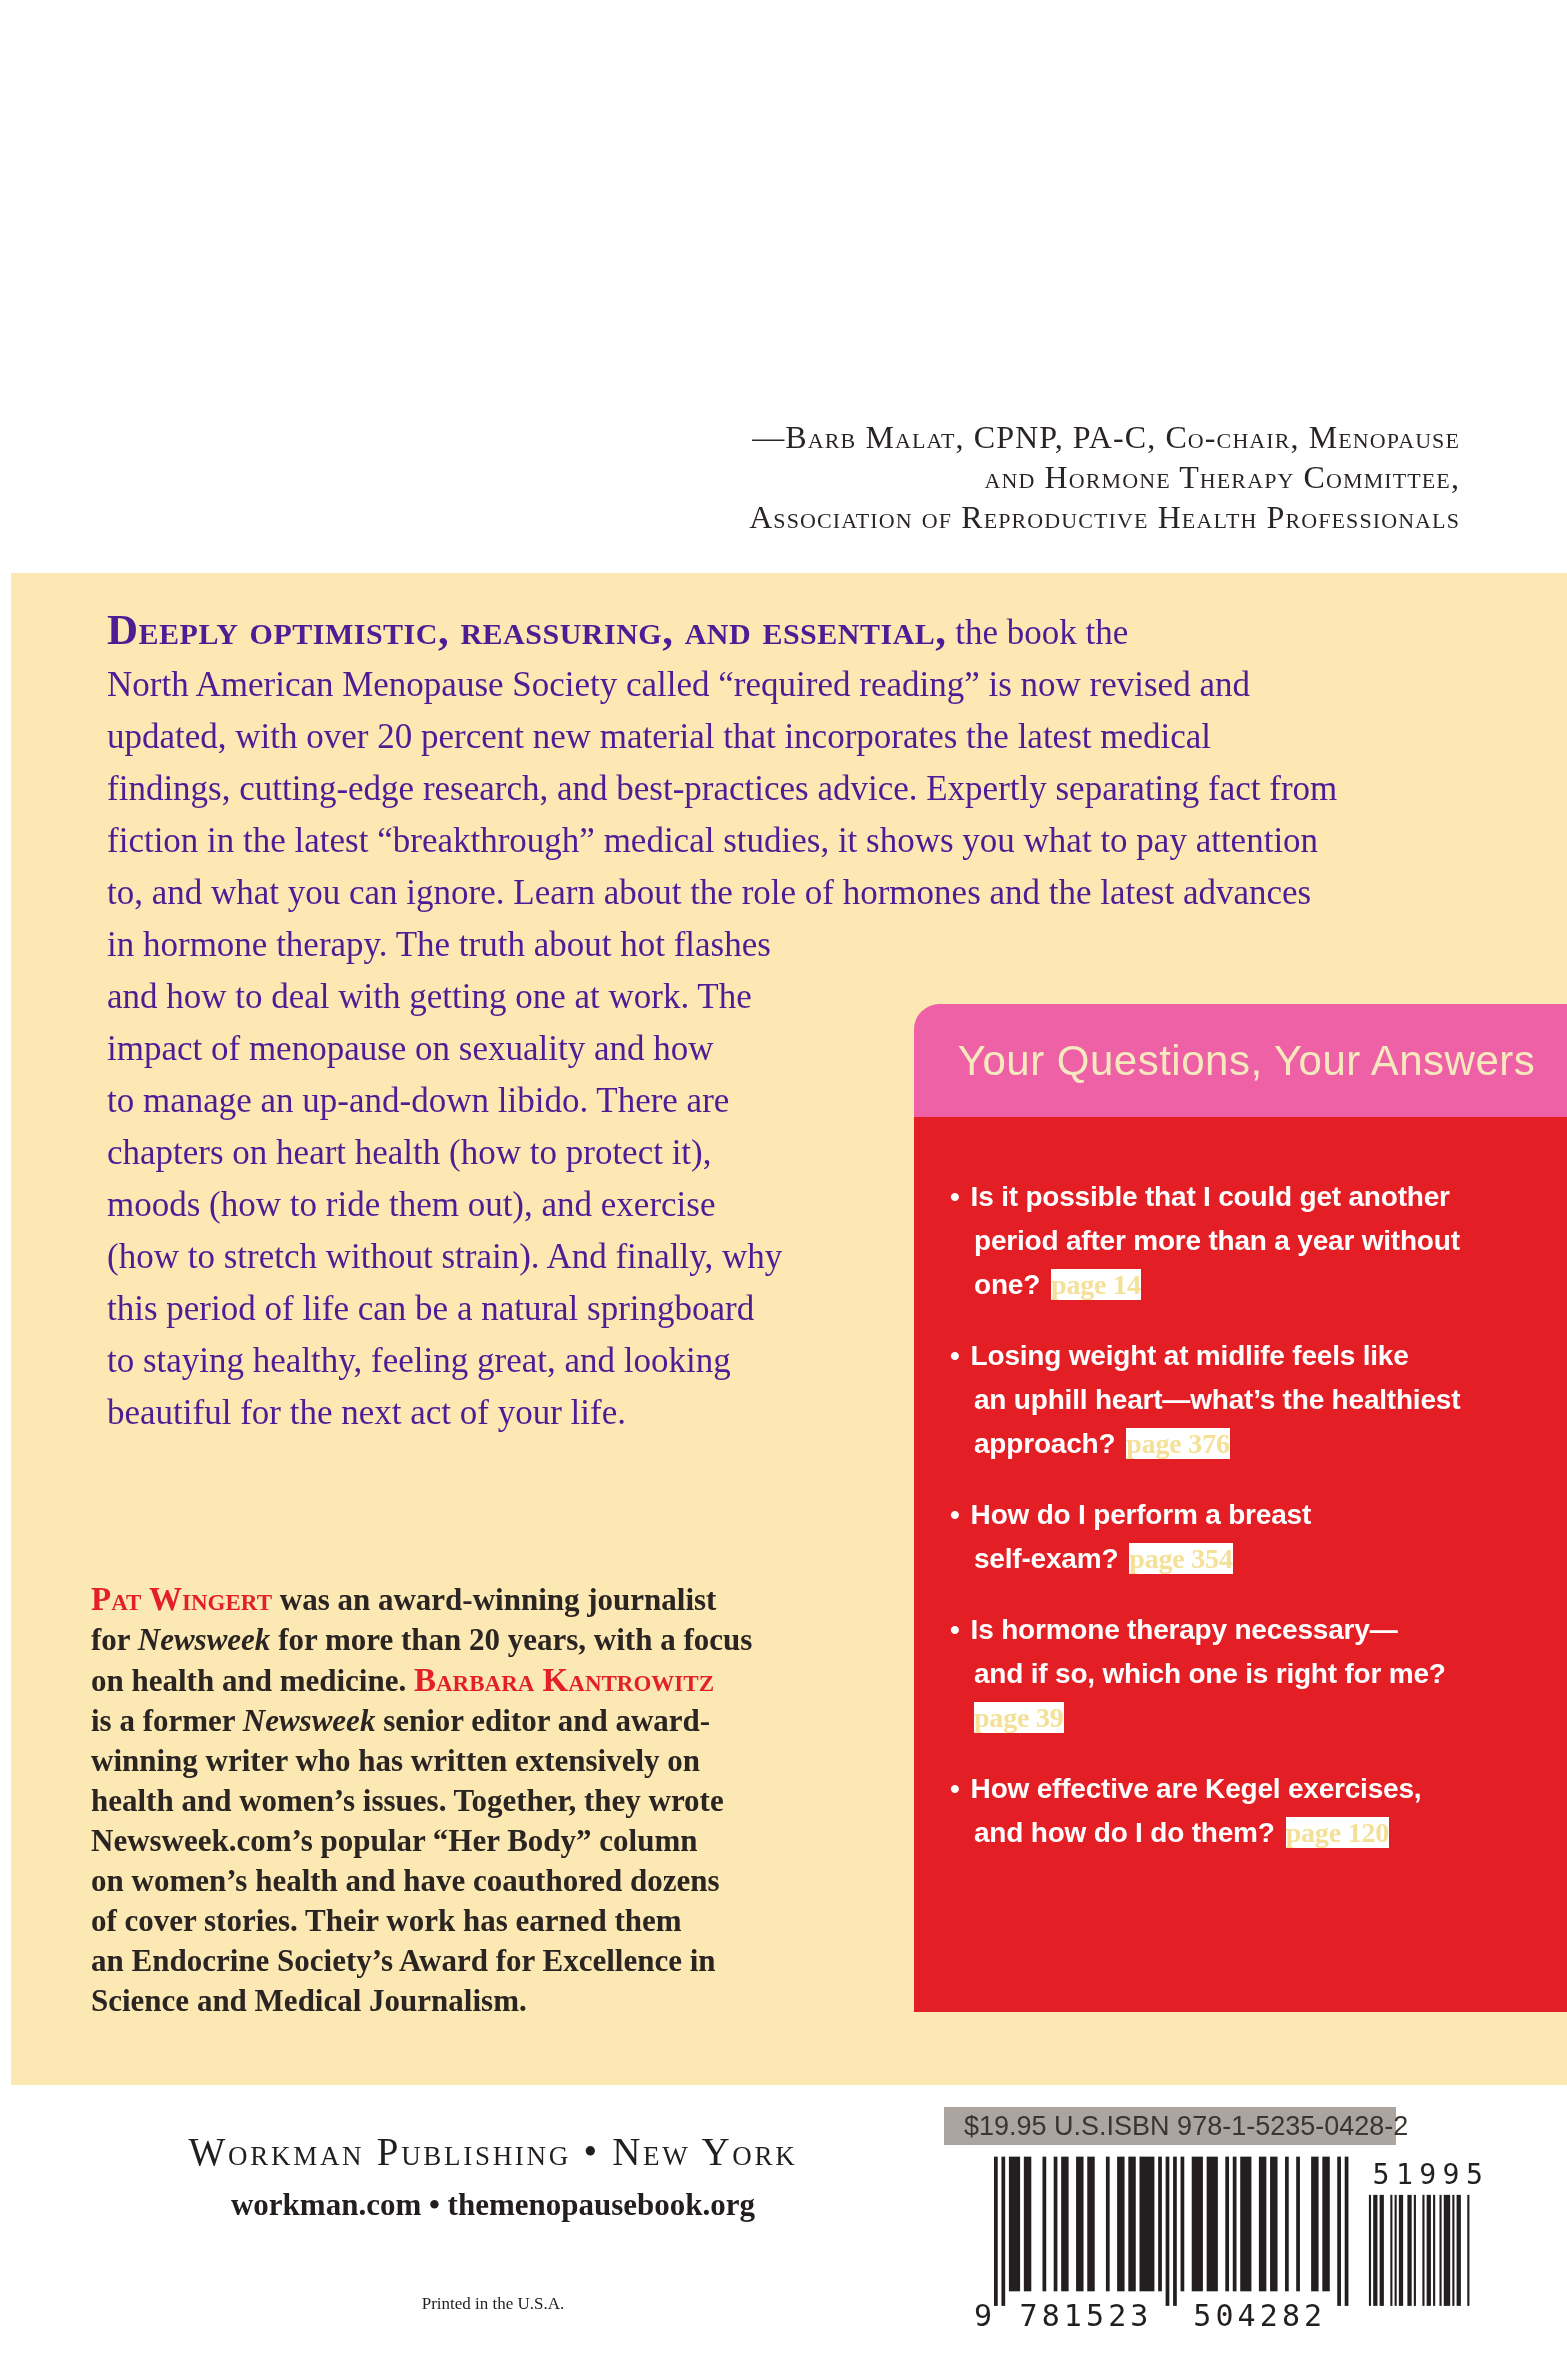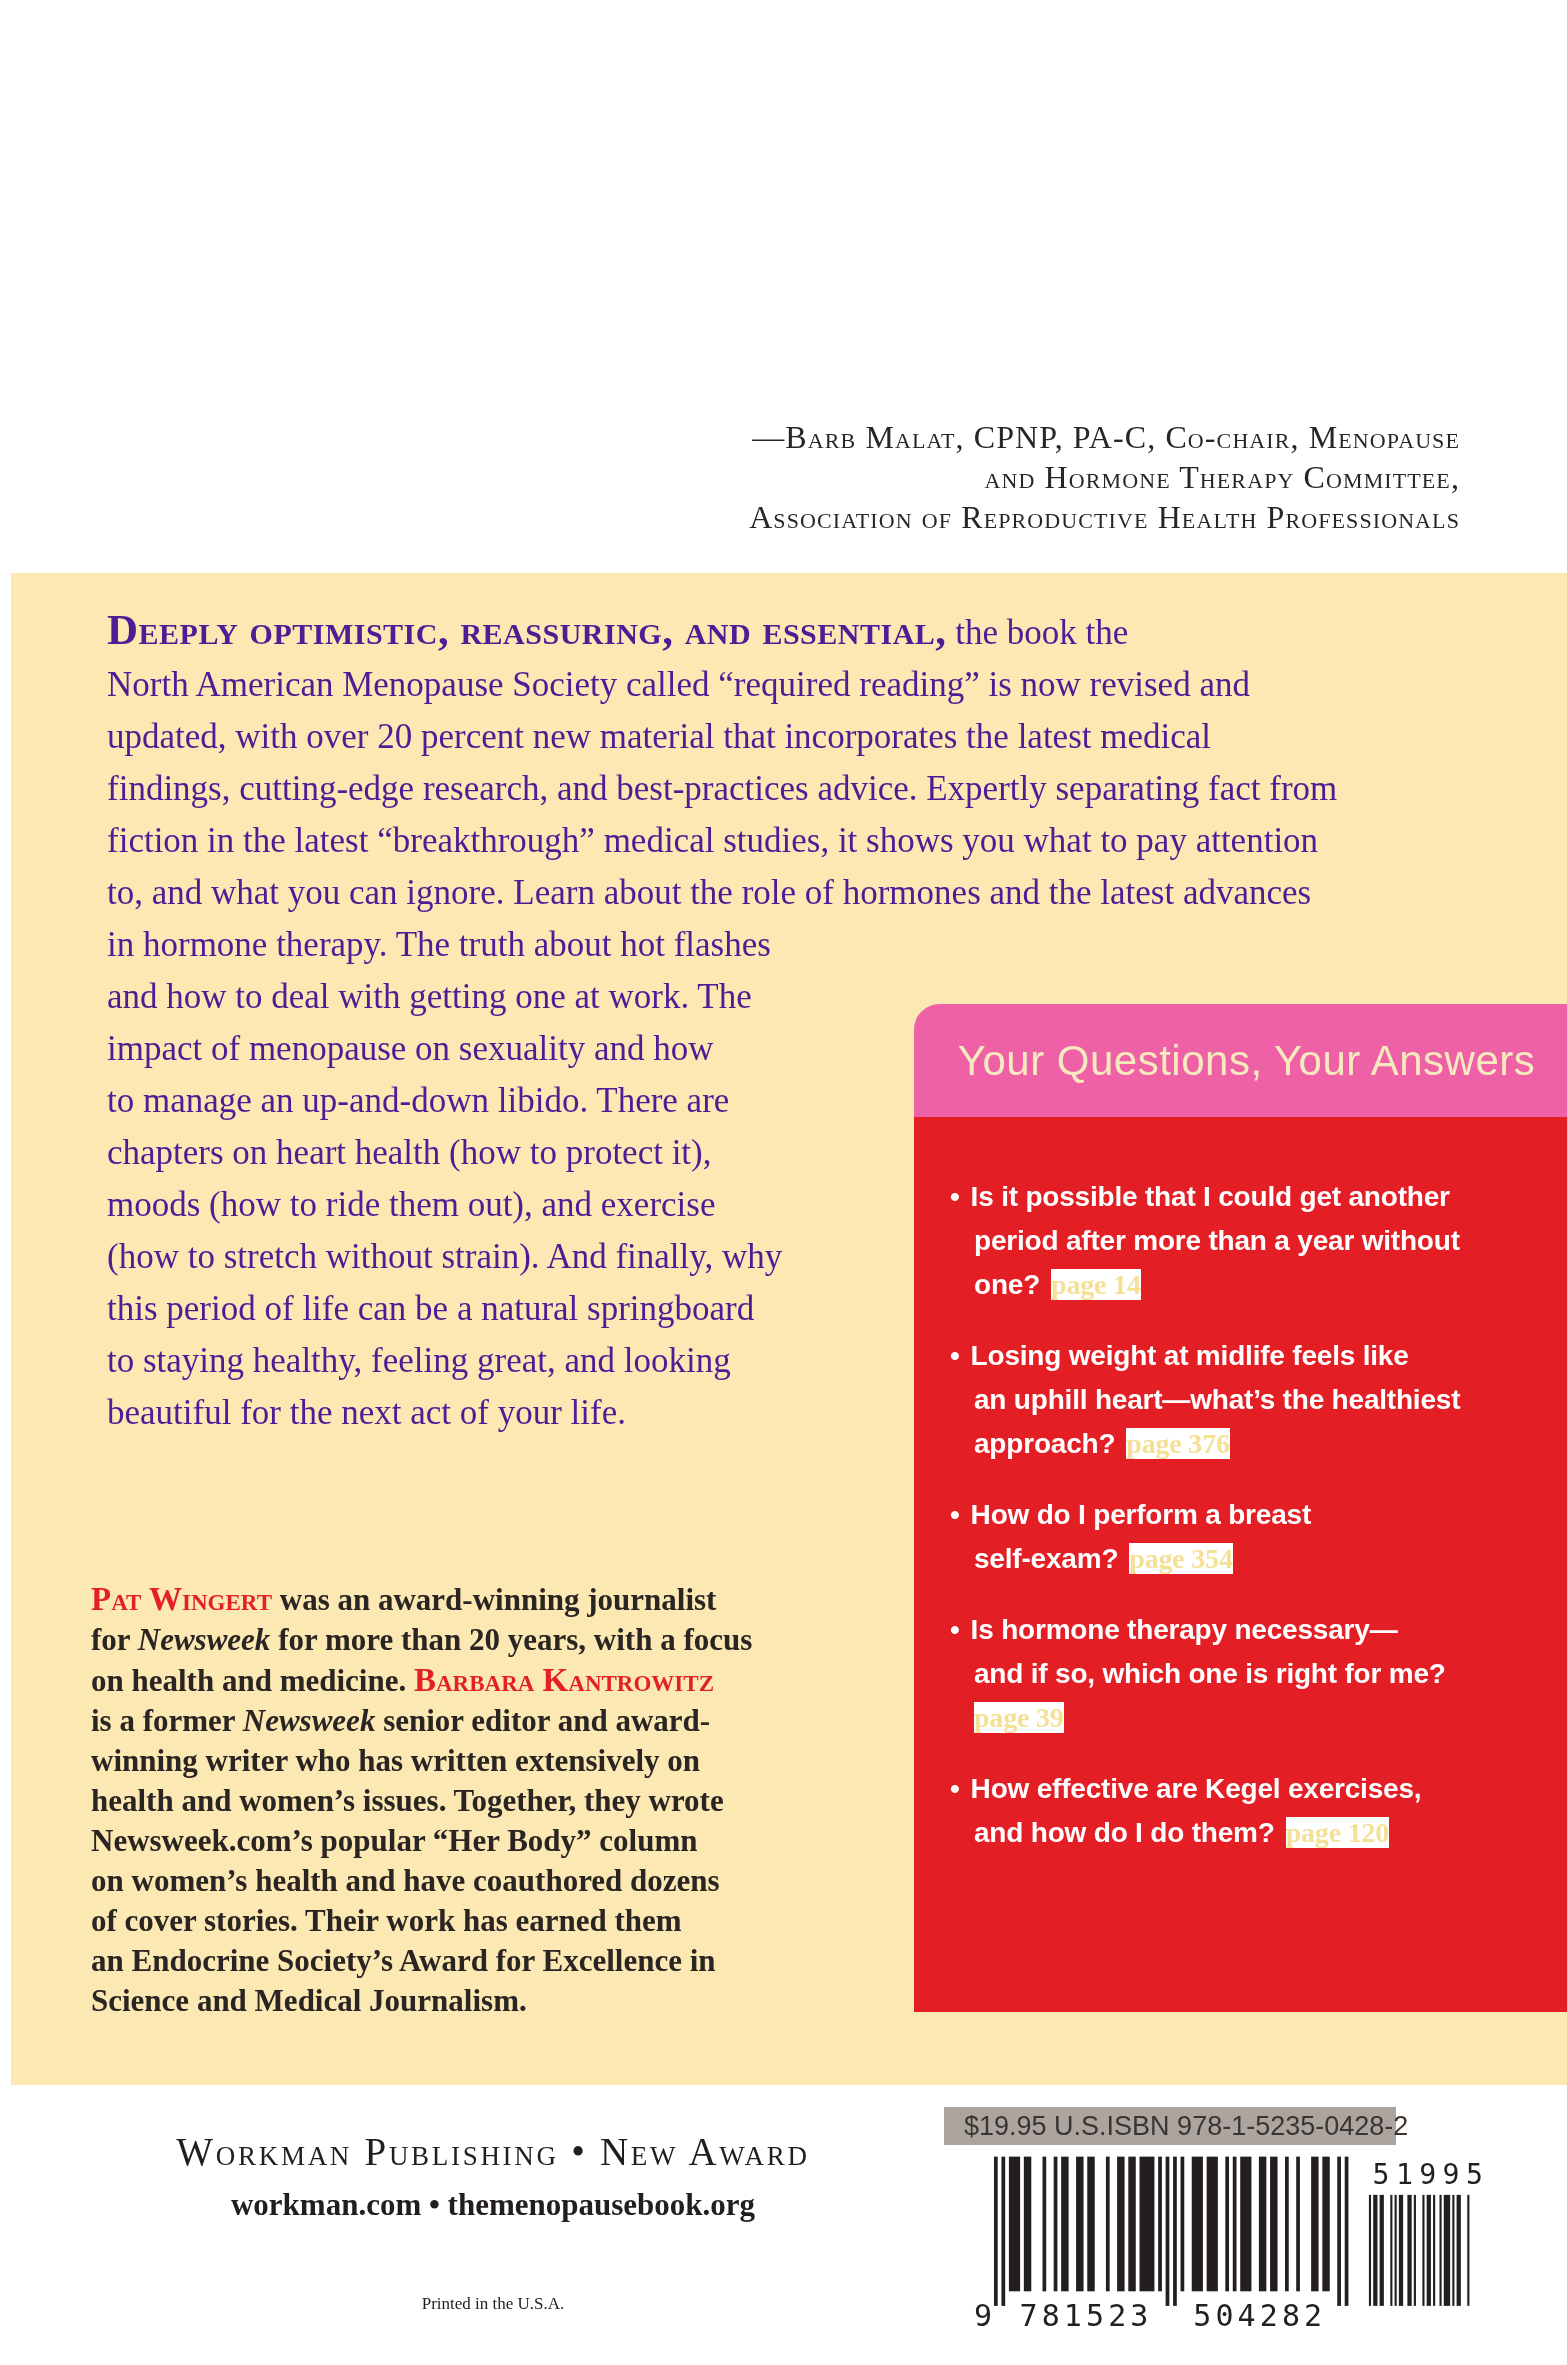--- a/index.html
+++ b/index.html
@@ -140,21 +140,21 @@
     <div>winning writer who has written extensively on</div>
     <div>health and women’s issues. Together, they wrote</div>
     <div>Newsweek.com’s popular “Her Body” column</div>
     <div>on women’s health and have coauthored dozens</div>
     <div>of cover stories. Their work has earned them</div>
     <div>an Endocrine Society’s Award for Excellence in</div>
     <div>Science and Medical Journalism.</div>
   </section>
 
   <div class="pub">
-    <div class="pub-line">Workman Publishing • New Award</div>
+    <div class="pub-line">Workman Publishing • New York</div>
     <div class="web-line">workman.com  •  themenopausebook.org</div>
     <div class="printed">Printed in the U.S.A.</div>
   </div>
 
   <div class="price-bar">
     <span class="price">$19.95 U.S.</span>
     <span class="isbn">ISBN 978-1-5235-0428-2</span>
   </div>
 
   <div class="barcode">

